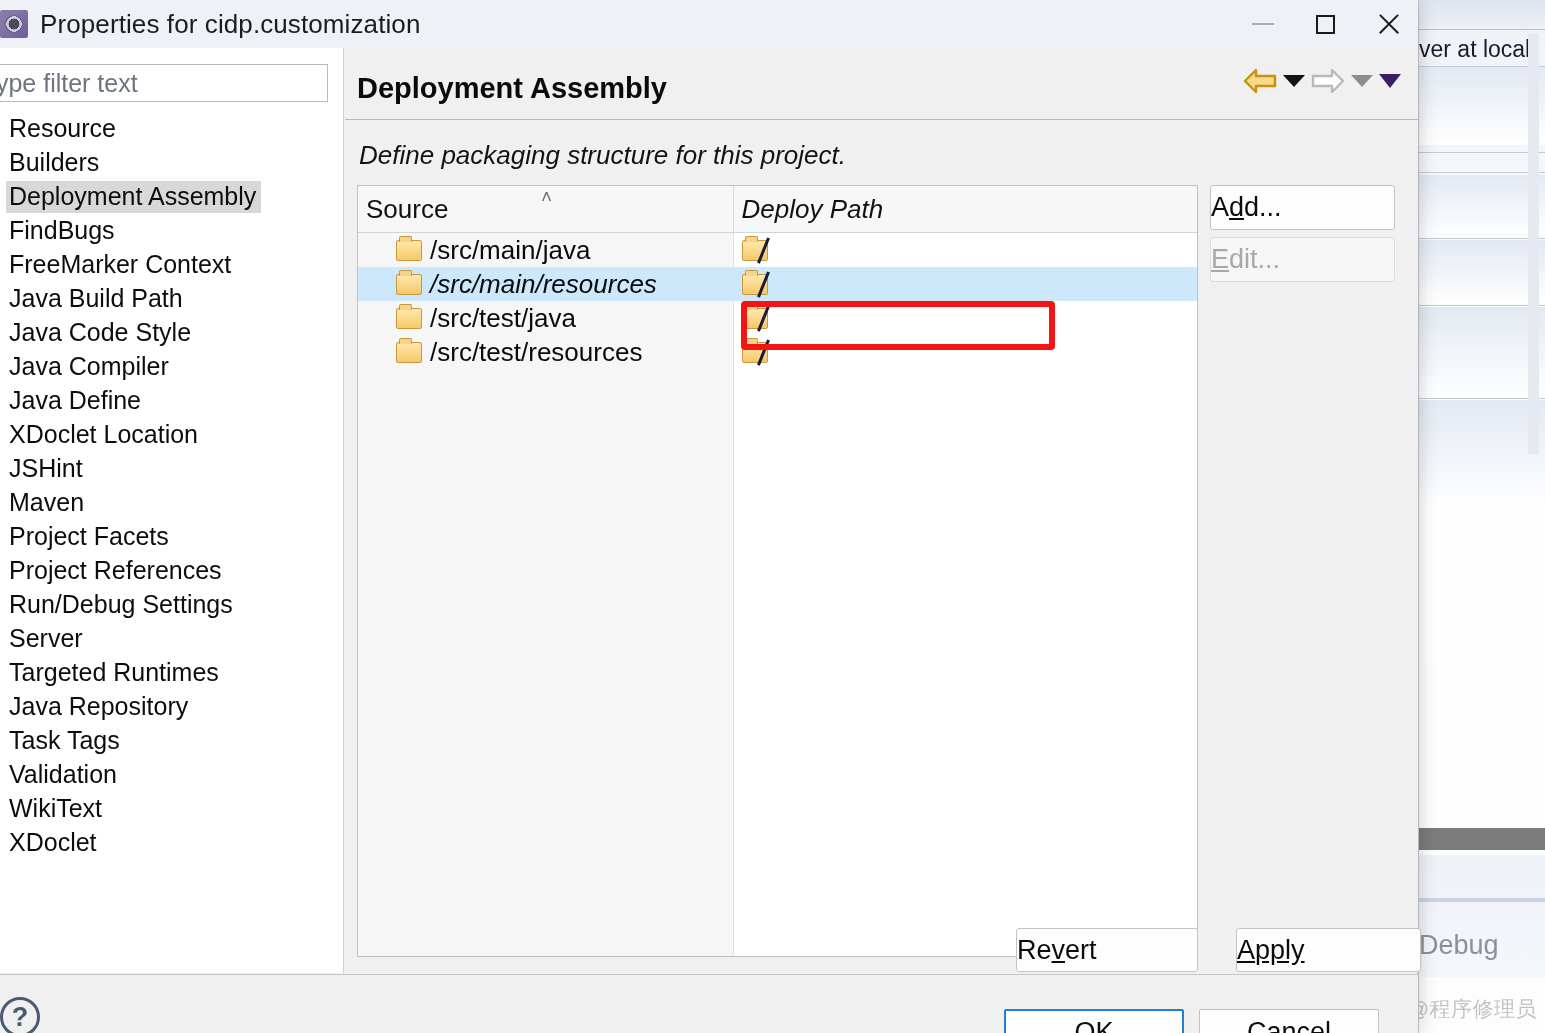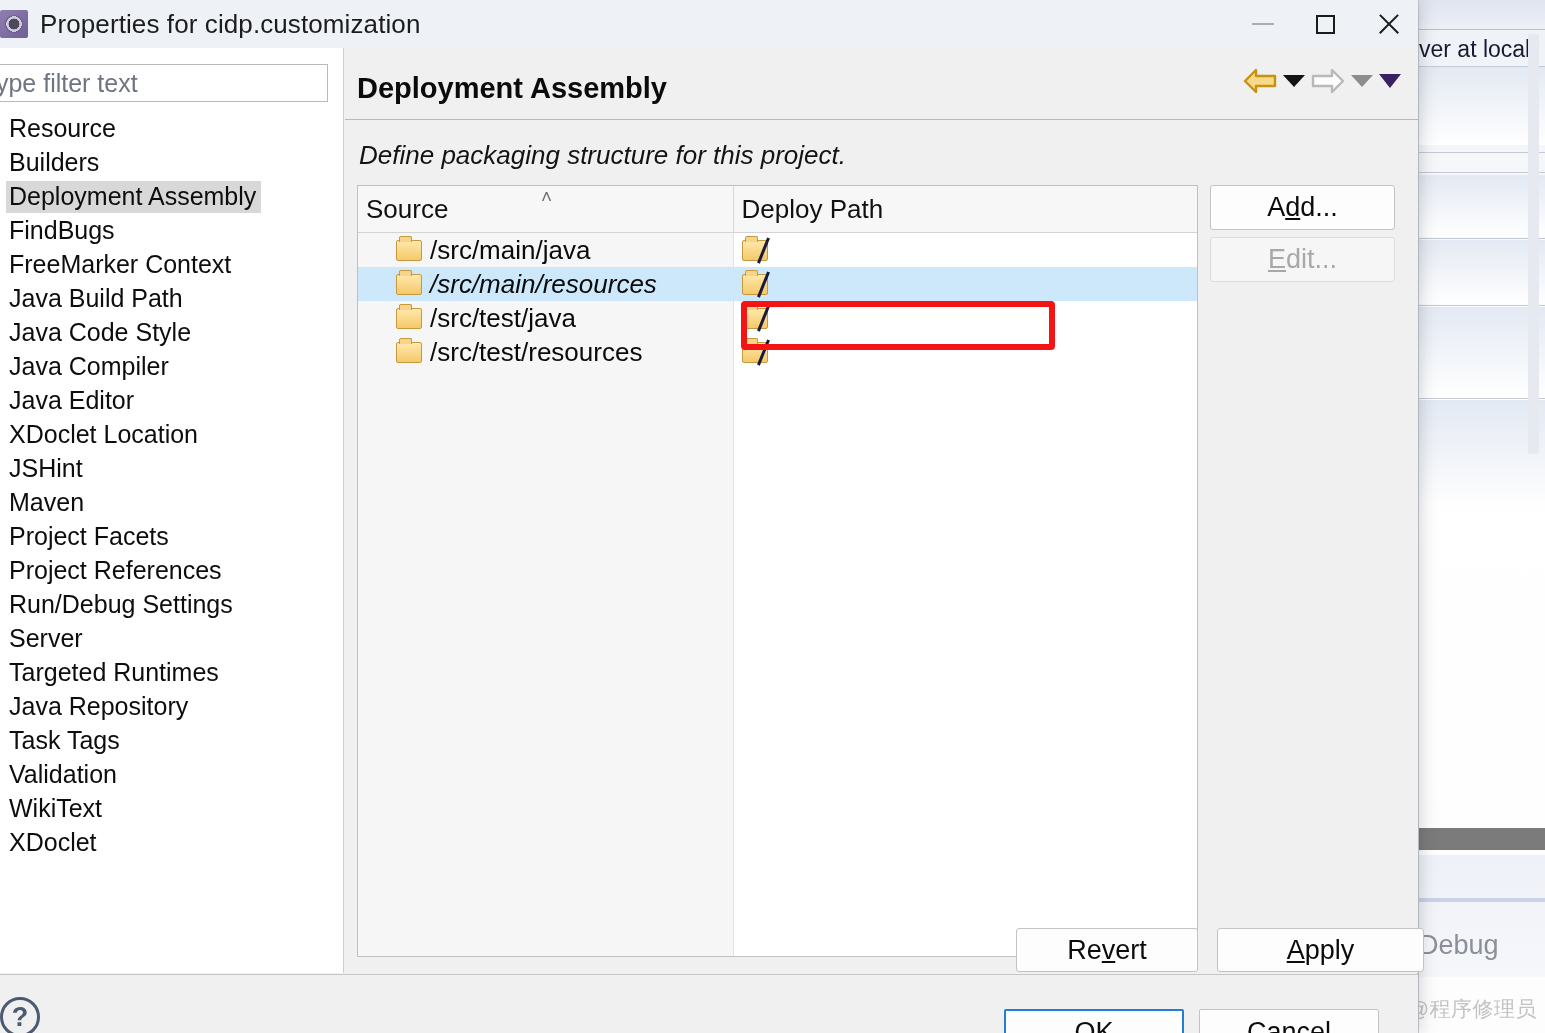--- a/index.html
+++ b/index.html
@@ -169,21 +169,21 @@
   .thead {
     display: flex; height: 47px; background: #f7f7f7;
     border-bottom: 1px solid #d4d4d4;
   }
   .th {
     position: relative; display: flex; align-items: center;
     font-size: 26px; color: #111; padding-left: 8px;
     border-right: 1px solid #d8d8d8;
   }
   .th.c1 { width: 376px; }
-  .th.c2 { width: 464px; border-right: none; }
+  .th.c2 { width: 464px; border-right: none; font-style: italic; }
   .sort-caret {
     position: absolute; left: 183px; top: 4px;
     font-size: 19px; color: #6f6f6f; line-height: 14px;
   }
   .trow { display: flex; height: 34px; border-bottom: 1px solid #eaeaea; justify-content: center; }
   .trow.sel { background: #cde8fb; }
   .td { display: flex; align-items: center; height: 34px; }
   .td.c1 { width: 376px; background: #f6f6f6; border-right: 1px solid #e2e2e2; padding-left: 38px; }
   .td.c2 { width: 464px; background: #ffffff; padding-left: 8px; }
   .trow.sel .td.c1, .trow.sel .td.c2 { background: #cde8fb; font-style: italic; }
@@ -205,29 +205,29 @@
     content: ""; position: absolute; right: 2px; top: -4px; width: 2.6px; height: 27px;
     background: #1a1a3a; transform: rotate(22deg); transform-origin: center;
   }
 
   
   .side-btns { position: absolute; left: 865px; top: 137px; width: 195px; }
   .btn {
     width: 185px; height: 45px; background: #fdfdfd;
     border: 1px solid #c3c3c3; border-radius: 3px;
     font-size: 27px; color: #0c0c0c;
-    display: flex; align-items: center; justify-content: center;
+    display: flex; align-items: center; 
     margin-bottom: 7px;
   }
   .btn.disabled { color: #a8a8a8; background: #f6f6f6; border-color: #dcdcdc; }
   .mn { text-decoration: underline; }
 
   
   .btn-revert { position: absolute; left: 671px; top: 880px; width: 182px; height: 44px; }
-  .btn-apply  { position: absolute; left: 872px; top: 880px; width: 207px; height: 44px; }
+  .btn-apply  { position: absolute; left: 891px; top: 880px; width: 185px; height: 44px; text-decoration: underline; }
 
   
   .bottombar {
     position: absolute; left: 0; top: 974px; width: 1432px; height: 59px;
     background: #f0f0f0; border-top: 1px solid #c6c6c6;
   }
   .help-icon {
     position: absolute; left: 14px; top: 22px; width: 40px; height: 40px;
     border: 3px solid #4a5a72; border-radius: 50%;
     color: #4a5a72; font-size: 27px; font-weight: bold;
@@ -324,21 +324,21 @@
         <div class="tree-item">
           <span class="tw">›</span>
           <span class="tree-label">Java Code Style</span>
         </div>
         <div class="tree-item">
           <span class="tw">›</span>
           <span class="tree-label">Java Compiler</span>
         </div>
         <div class="tree-item">
           <span class="tw">›</span>
-          <span class="tree-label">Java Editor</span>
+          <span class="tree-label">Java Define</span>
         </div>
         <div class="tree-item">
           <span class="tw"></span>
           <span class="tree-label">XDoclet Location</span>
         </div>
         <div class="tree-item">
           <span class="tw">›</span>
           <span class="tree-label">JSHint</span>
         </div>
         <div class="tree-item">

